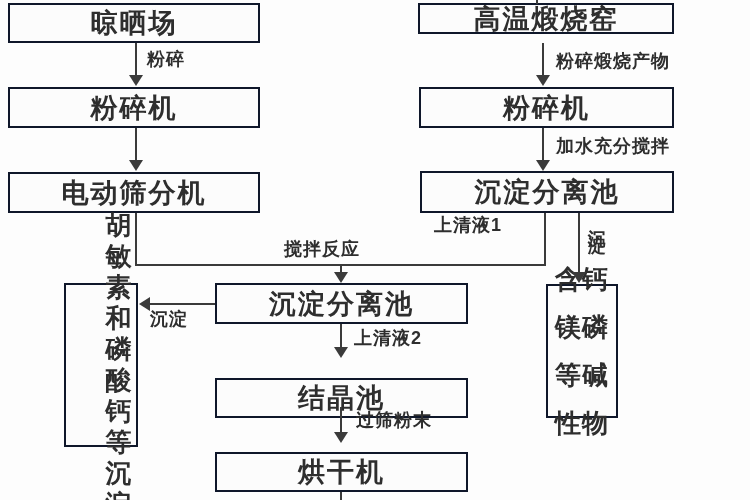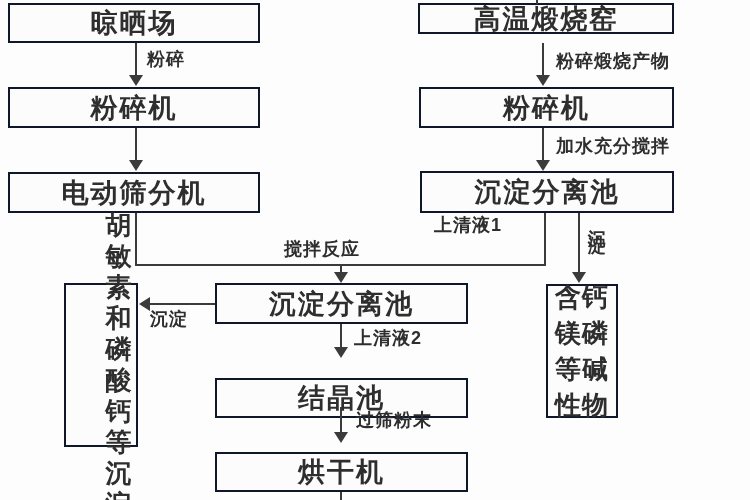--- a/index.html
+++ b/index.html
@@ -28,21 +28,21 @@
   .vbox span {
     display: block;
     width: 2.15em;
     word-break: break-all;
     letter-spacing: 1px;
     text-align: center;
   }
   .vbox-5 { font-size: 26px; }
   .vbox-5 span { line-height: 31px; }
   .vbox-4 { font-size: 26px; }
-  .vbox-4 span { line-height: 36px; }
+  .vbox-4 span { line-height: 48px; }
   .line {
     position: absolute;
     background: #3b3b3b;
   }
   .lbl {
     position: absolute;
     font-size: 18px;
     font-weight: 600;
     white-space: nowrap;
     letter-spacing: 1px;

